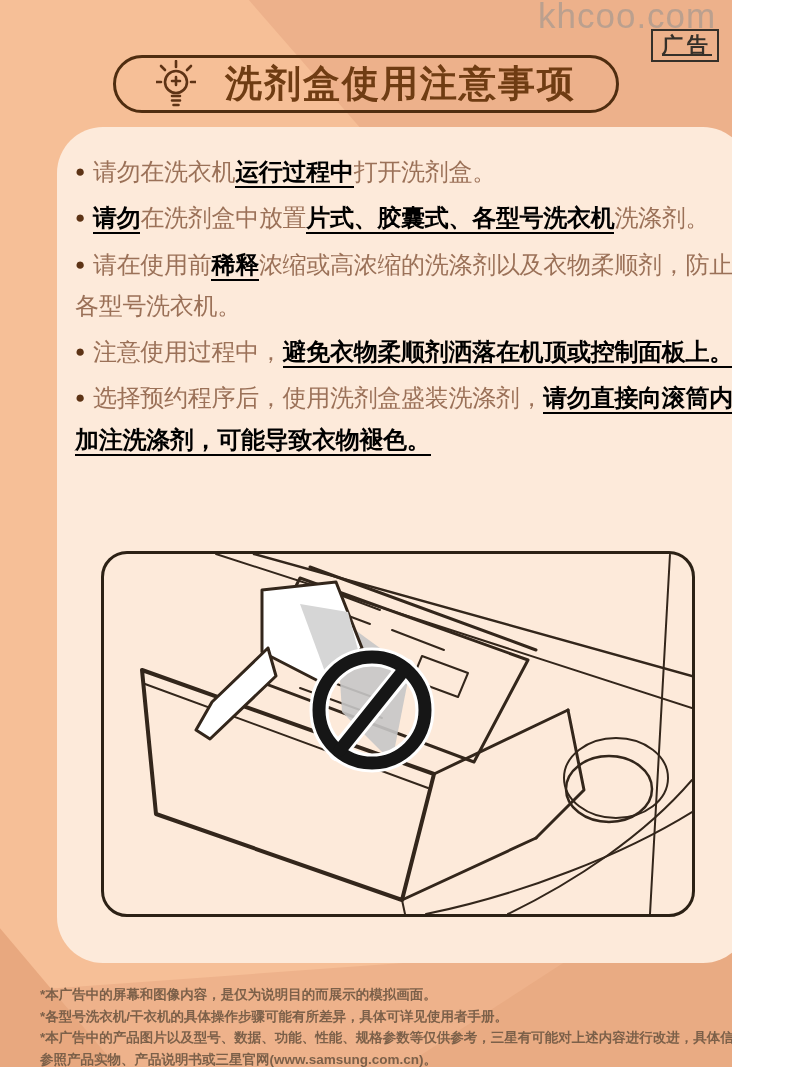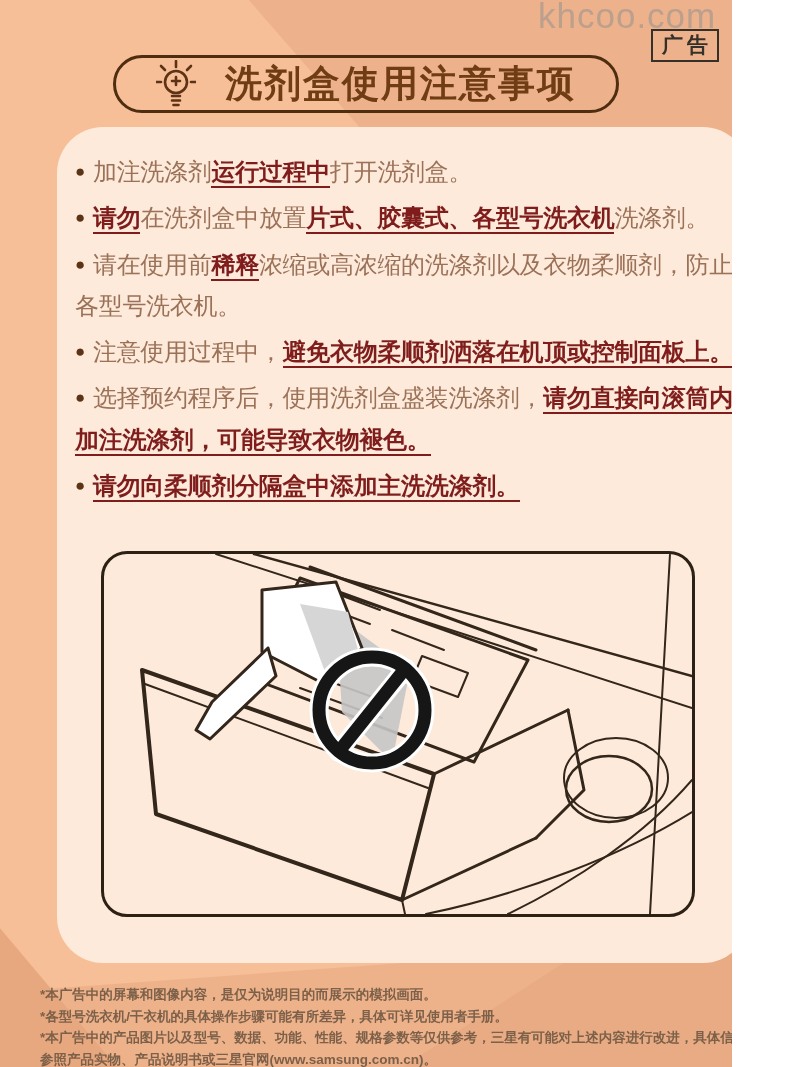--- a/index.html
+++ b/index.html
@@ -7,35 +7,35 @@
   .page{position:relative;width:732px;height:1067px;overflow:hidden;background:#f6bf97;}
   .bg-shade{position:absolute;inset:0;pointer-events:none;}
   .bg-dark-tr{background:#edb18b;clip-path:polygon(34% 0,100% 0,100% 52%);}
   .bg-dark-bottom{background:#eeb28b;clip-path:polygon(0 93%,100% 88%,100% 100%,0 100%);}
   .bg-dark-br{background:#e9ab83;clip-path:polygon(55% 100%,100% 80%,100% 100%);}
   .bg-dark-bl{background:#e8a87f;clip-path:polygon(0 87%,16% 100%,0 100%);}
 
   .watermark{position:absolute;top:-4px;left:538px;font-size:35px;font-weight:400;
     color:rgba(145,145,145,0.55);letter-spacing:1px;}
   .ad-badge{position:absolute;top:29px;right:13px;border:2.5px solid #35302a;color:#35302a;
-    font-size:21px;font-weight:700;letter-spacing:4px;padding:2px 5px 4px 9px;line-height:1.1;}
+    font-size:21px;font-weight:700;letter-spacing:4px;padding:2px 5px 4px 9px;line-height:1.1;text-decoration:underline;}
 
   .title-banner{position:absolute;top:55px;left:50%;transform:translateX(-50%);
     display:flex;align-items:center;gap:29px;height:52px;padding:0 40px;
     border:3px solid #4f2d10;border-radius:30px;}
   .title-text{font-size:37px;font-weight:800;color:#6f3c13;letter-spacing:2px;white-space:nowrap;}
   .bulb-icon{flex:0 0 auto;display:block;}
 
   .card{position:absolute;top:127px;left:57px;width:692px;height:836px;background:#fdeada;
     border-radius:46px;box-sizing:border-box;padding:24px 6px 0 18px;}
 
   .bullets{font-size:24px;line-height:1.72;letter-spacing:-0.3px;color:#9b7158;}
   .bullets p{margin:0 0 5px 0;}
   .dot{color:#5d3315;font-size:17px;margin-right:8px;vertical-align:3px;}
-  .strong{font-weight:700;color:#7f1d1d;}
+  .strong{font-weight:700;color:#000000;}
   .underline{border-bottom:2.5px solid currentColor;padding-bottom:1px;}
 
   .illus-box{position:absolute;top:424px;left:44px;width:588px;height:360px;
     border:3px solid #2c2115;border-radius:26px;overflow:hidden;}
   .illus-box svg{display:block;}
 
   .footnotes{position:absolute;top:984px;left:40px;width:726px;font-size:13.5px;
     line-height:1.6;color:#7c6049;font-weight:700;}
   .footnotes p{margin:0;}
 </style>
@@ -63,26 +63,25 @@
       <circle cx="20" cy="22" r="11"></circle>
       <path d="M20,17 v8 M16,21 h8"></path>
       <path d="M16,36 h8 M16,40.5 h8 M17.5,45 h5"></path>
     </svg>
     <span class="title-text">洗剂盒使用注意事项</span>
   </div>
 
   <div class="card">
 
     <div class="bullets">
-        <p><span class="dot">●</span><span>加注洗涤剂</span><span class="strong underline">运行过程中</span><span>打开洗剂盒。</span></p>
+        <p><span class="dot">●</span><span>请勿在洗衣机</span><span class="strong underline">运行过程中</span><span>打开洗剂盒。</span></p>
         <p><span class="dot">●</span><span class="strong underline">请勿</span><span>在洗剂盒中放置</span><span class="strong underline">片式、胶囊式、各型号洗衣机</span><span>洗涤剂。</span></p>
         <p><span class="dot">●</span><span>请在使用前</span><span class="strong underline">稀释</span><span>浓缩或高浓缩的洗涤剂以及衣物柔顺剂，防止</span><br><span>各型号洗衣机。</span></p>
         <p><span class="dot">●</span><span>注意使用过程中，</span><span class="strong underline">避免衣物柔顺剂洒落在机顶或控制面板上。</span></p>
         <p><span class="dot">●</span><span>选择预约程序后，使用洗剂盒盛装洗涤剂，</span><span class="strong underline">请勿直接向滚筒内</span><br><span class="strong underline">加注洗涤剂，可能导致衣物褪色。</span></p>
-        <p><span class="dot">●</span><span class="strong underline">请勿向柔顺剂分隔盒中添加主洗洗涤剂。</span></p>
       </div>
 
     <div class="illus-box">
       <svg width="588" height="360" viewBox="0 0 588 360" fill="none" stroke="#33261b" stroke-width="2.5" stroke-linecap="round" stroke-linejoin="round">
 
         <path d="M150,0 L588,122"></path>
         <path d="M112,0 L588,154" stroke-width="2"></path>
 
         <path d="M566,0 L546,360" stroke-width="2"></path>
 

